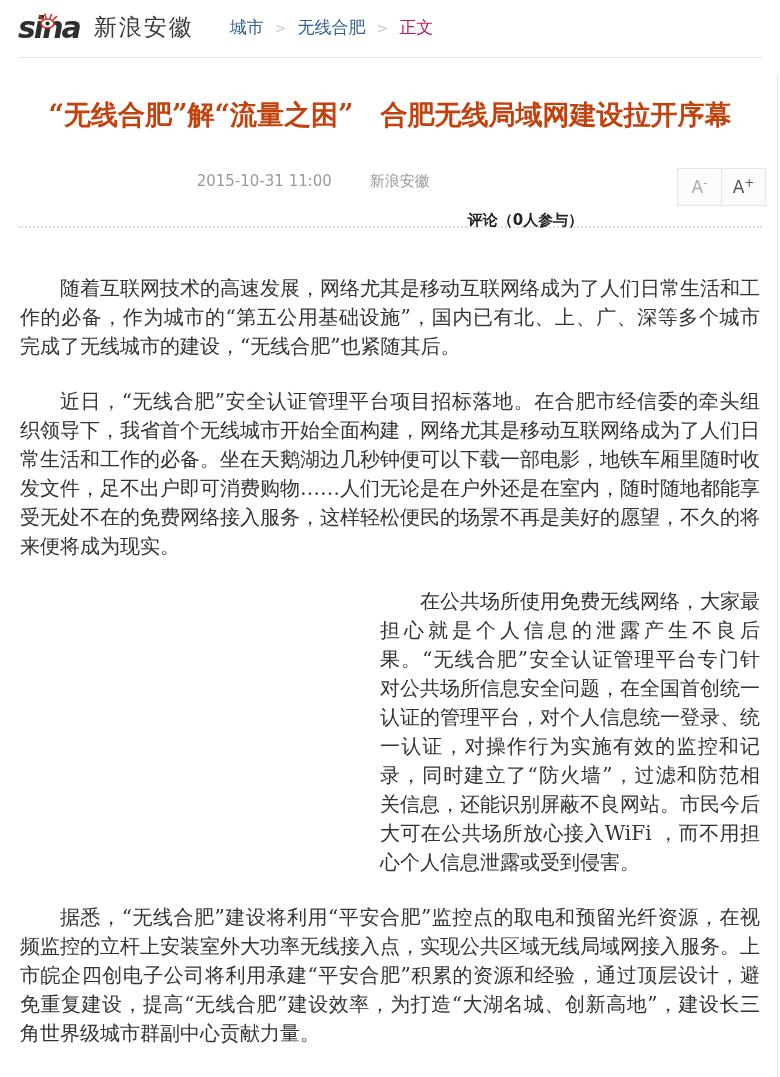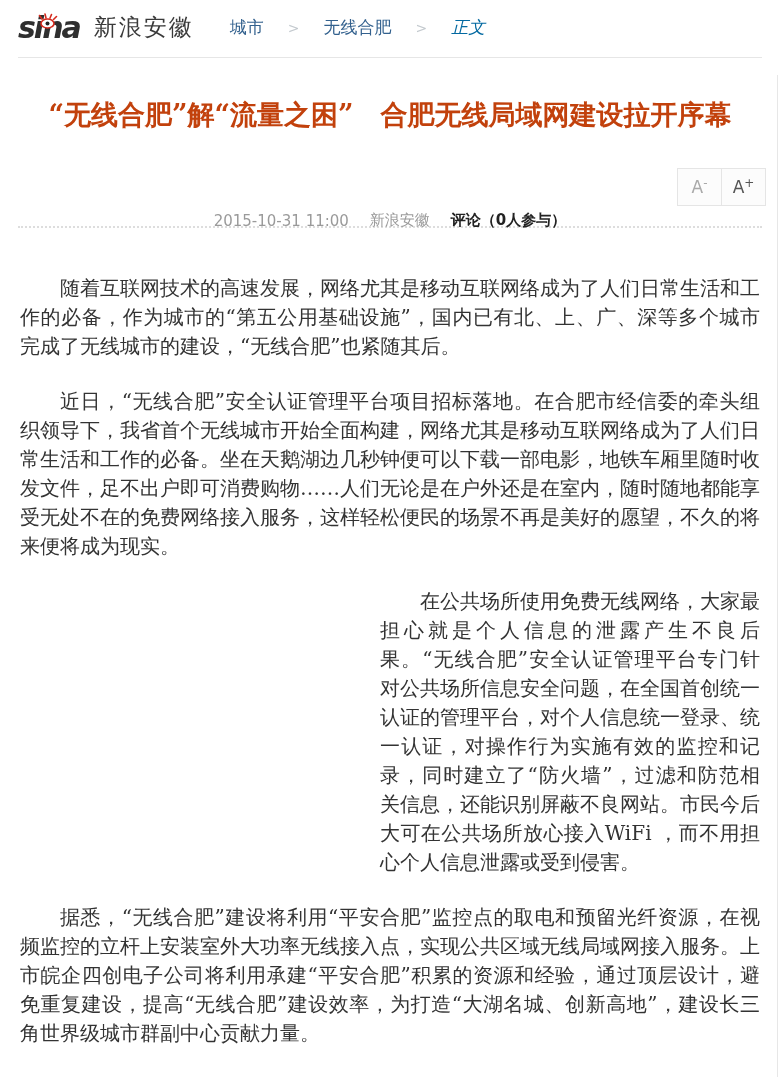--- a/index.html
+++ b/index.html
@@ -54,46 +54,46 @@
     color: #3a3a3a;
     font-weight: 500;
     letter-spacing: 2px;
     margin-left: 8px;
   }
   .breadcrumb {
     display: flex;
     align-items: center;
     margin-left: 36px;
     font-size: 17px;
-    gap: 24px;
+    gap: 11px;
   }
   .breadcrumb .crumb-link { color: #33618e; text-decoration: none; cursor: pointer; }
   .breadcrumb .crumb-sep { color: #c3c9ce; font-size: 14px; }
-  .breadcrumb .crumb-current { color: #0369a1; font-style: italic; }
+  .breadcrumb .crumb-current { color: #be185d; }
 
   
   .article-title {
     margin: 40px 30px 0;
     text-align: center;
     font-family: "DejaVu Serif", serif;
     font-size: 27px;
     font-weight: bold;
     color: #c2410c;
     line-height: 1.25;
   }
   .meta-bar {
     position: relative;
     margin: 36px 18px 0;
     height: 40px;
   }
   .meta-items {
     display: flex;
     justify-content: center;
-    align-items: flex-end;
-    gap: 21px;
+    align-items: flex-start;
+    gap: 38px;
     padding-top: 4px;
     font-size: 15px;
   }
   .meta-date, .meta-source { color: #9a9a9a; }
   .meta-comments { color: #222222; font-weight: bold; cursor: pointer; margin-top: 39px; }
   .font-controls {
     position: absolute;
     right: -4px;
     top: 0;
     display: flex;

